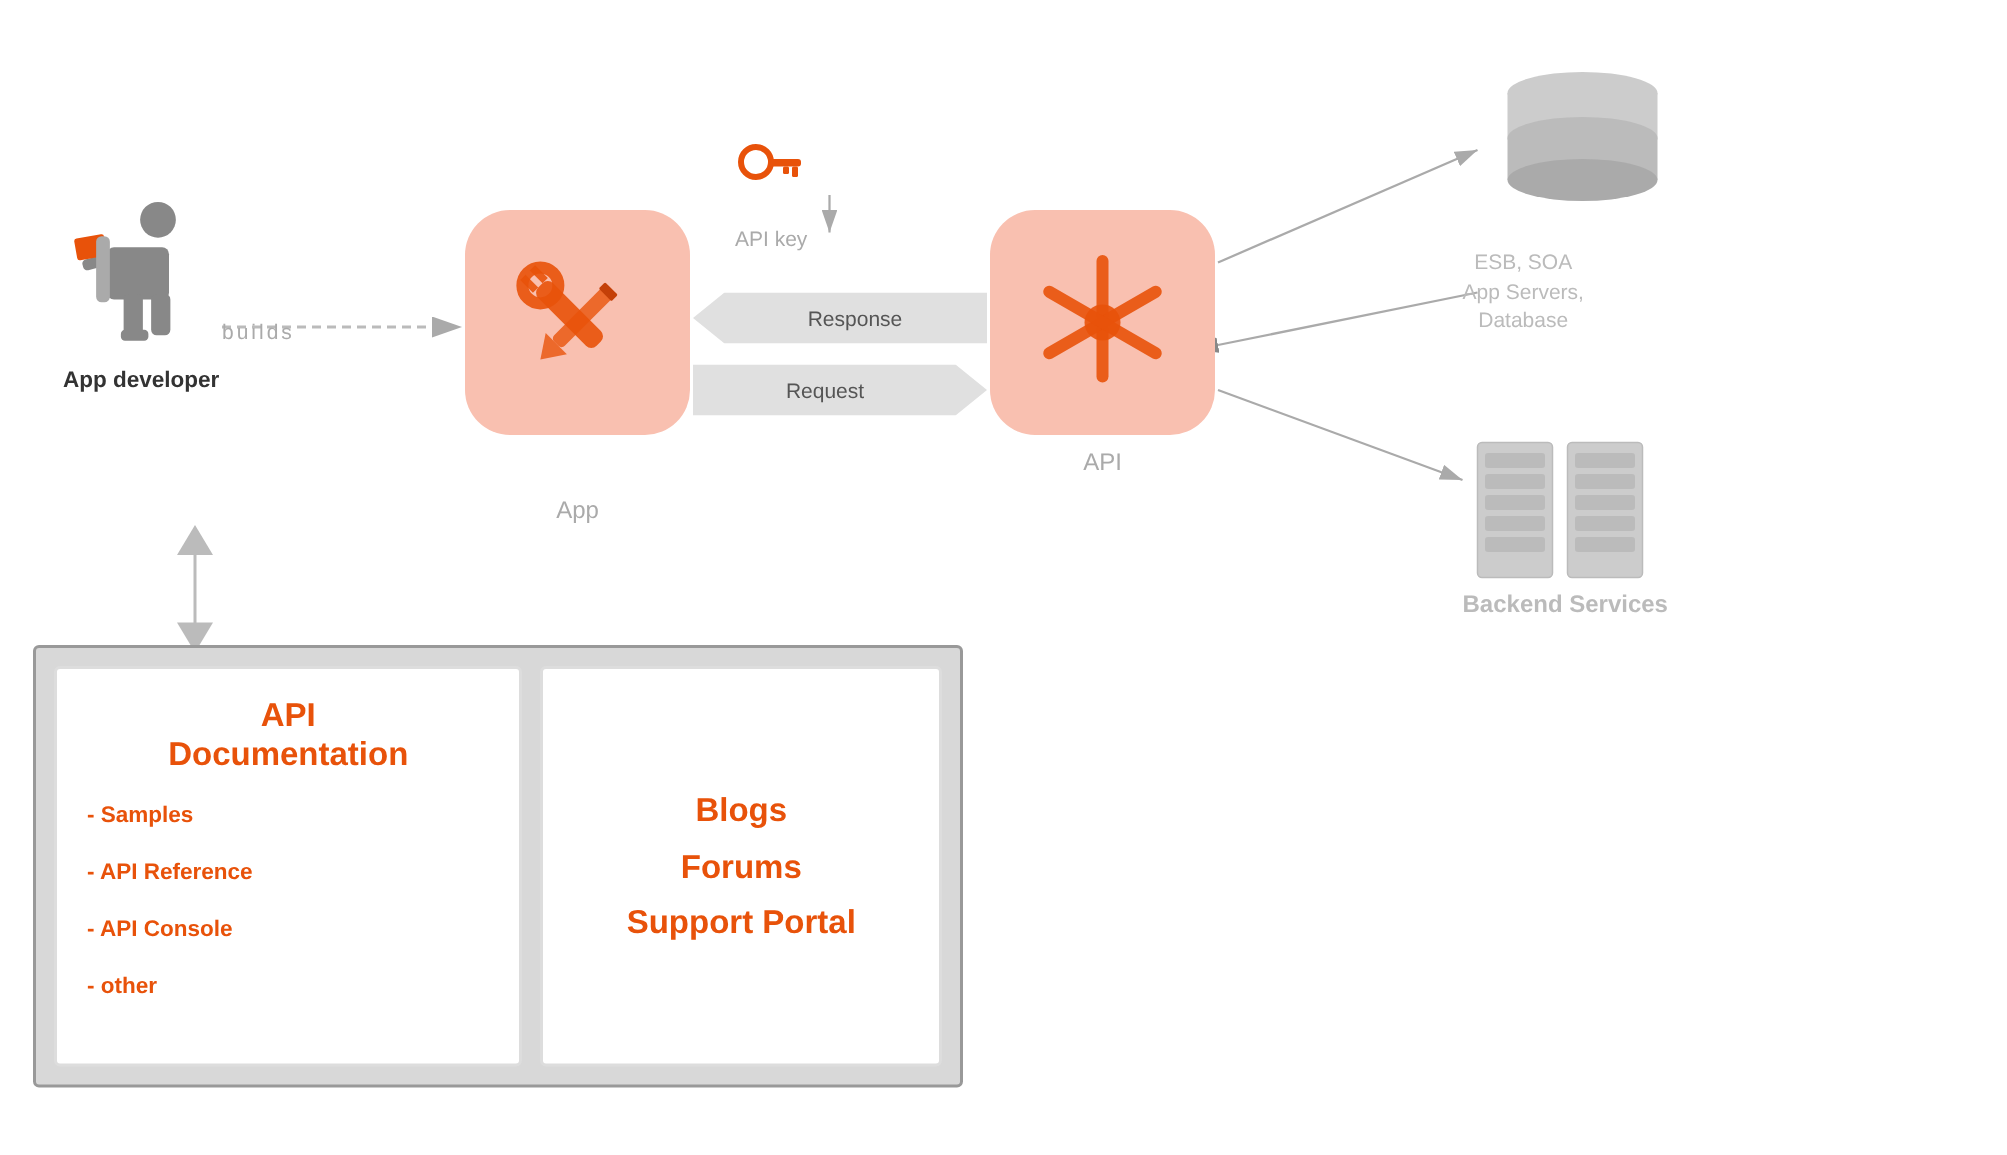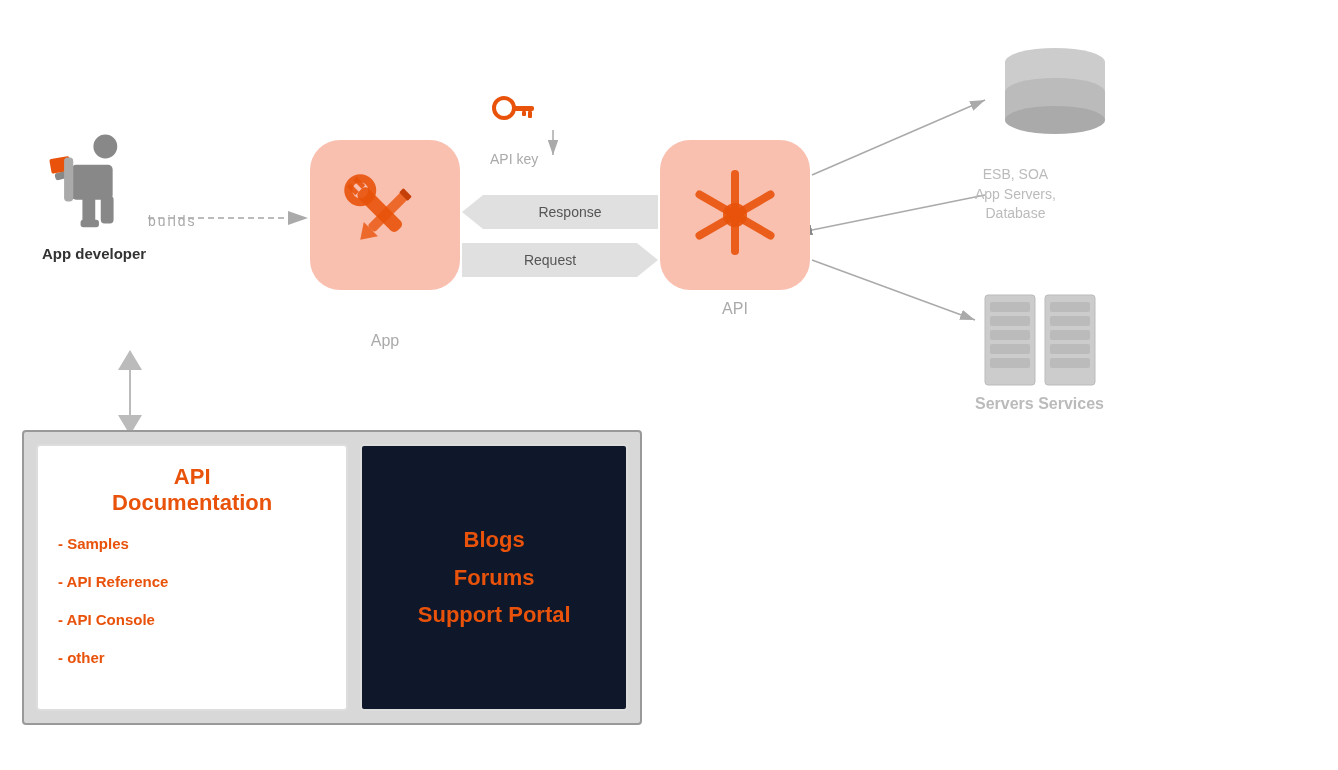--- a/index.html
+++ b/index.html
@@ -212,21 +212,21 @@
       gap: 21px;
     }
 
     .doc-item {
       font-size: 15px;
       font-weight: bold;
       color: #e8520a;
     }
 
     .community-box {
-      background: #0f172a;
+      background: #ffffff;
       border: 2px solid #ddd;
       border-radius: 4px;
       padding: 18px 20px;
       flex: 1;
       display: flex;
       flex-direction: column;
       align-items: center;
       justify-content: center;
     }
 
@@ -397,21 +397,21 @@
 
       <rect x="65" y="5" width="50" height="90" rx="3" fill="#ccc" stroke="#bbb" stroke-width="1"></rect>
       <rect x="70" y="12" width="40" height="10" rx="2" fill="#bbb"></rect>
       <rect x="70" y="26" width="40" height="10" rx="2" fill="#bbb"></rect>
       <rect x="70" y="40" width="40" height="10" rx="2" fill="#bbb"></rect>
       <rect x="70" y="54" width="40" height="10" rx="2" fill="#bbb"></rect>
       <rect x="70" y="68" width="40" height="10" rx="2" fill="#bbb"></rect>
     </svg>
   </div>
 
-  <div class="backend-label-bottom">Servers Services</div>
+  <div class="backend-label-bottom">Backend Services</div>
 
   <div class="bottom-section">
 
     <div class="doc-box">
       <div class="doc-box-title">API<br>Documentation</div>
       <div class="doc-box-items">
         <span class="doc-item">- Samples</span>
         <span class="doc-item">- API Reference</span>
         <span class="doc-item">- API Console</span>
         <span class="doc-item">- other</span>

